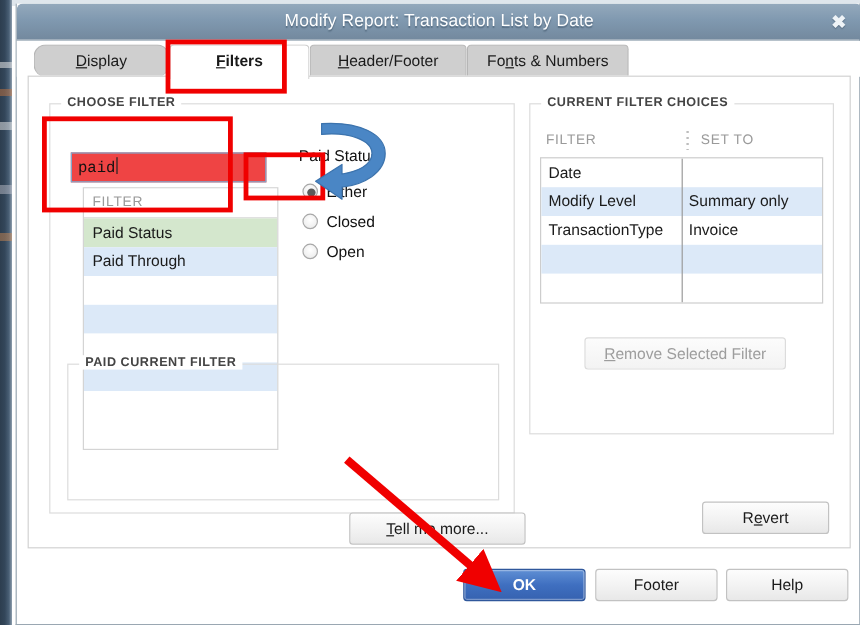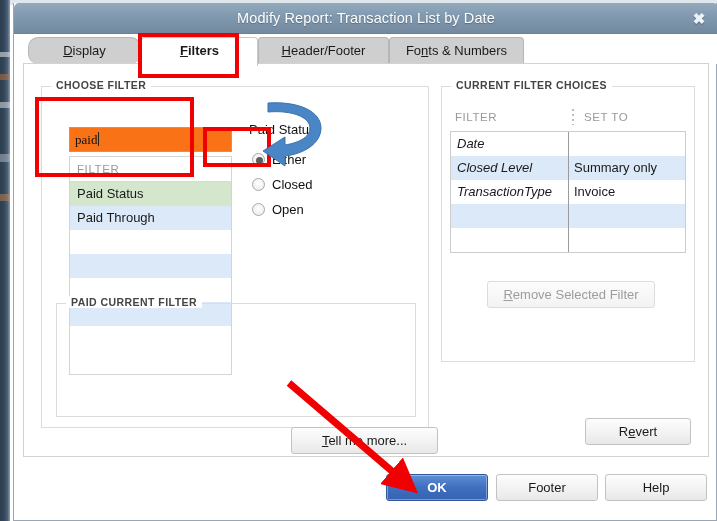--- a/index.html
+++ b/index.html
@@ -152,29 +152,29 @@
     white-space: nowrap;
   }
 
   .gb-choose   { left: 17px;  top: 22px;  width: 388px; height: 342px; }
   .gb-current  { left: 417px; top: 22px;  width: 254px; height: 276px; }
   .gb-desc     { left: 31px;  top: 238px; width: 360px; height: 114px; }
 
   
   .search-input {
     position: absolute;
-    left: 27px; top: 40px;
+    left: 17px; top: 40px;
     width: 163px; height: 25px;
-    background: #f97316;
+    background: #ef4444;
     border: 1px solid #7fa8cd;
     font-size: 13px;
     color: #111111;
     padding: 0 5px;
     line-height: 23px;
-    font-family: Liberation Serif, serif;
+    font-family: Liberation Mono, monospace;
   }
   .caret {
     display: inline-block;
     width: 1px; height: 14px;
     background: #222;
     vertical-align: -2px;
     margin-left: 1px;
   }
 
   
@@ -310,21 +310,21 @@
   .cf-row {
     position: relative;
     height: 24px;
     line-height: 24px;
     font-size: 13px;
     color: #1a1a1a;
     white-space: nowrap;
     cursor: pointer;
   }
   .cf-row.blue { background: #dce9f8; }
-  .cf-row .c1 { position: absolute; left: 6px; font-style: italic; }
+  .cf-row .c1 { position: absolute; left: 6px; }
   .cf-row .c2 { position: absolute; left: 123px; }
 
   .btn-remove {
     position: absolute;
     left: 463px; top: 217px;
     width: 168px; height: 27px;
     line-height: 25px;
     color: #9d9d9d;
     background: linear-gradient(180deg,#fcfcfc 0%,#f3f3f3 100%);
     border: 1px solid #dcdcdc;
@@ -450,21 +450,21 @@
         <span class="dots"></span>
         <span class="col-setto">SET TO</span>
       </div>
 
       <div class="cf-table">
         <div class="cf-divider"></div>
         <div class="cf-row">
           <span class="c1">Date</span>
         </div>
         <div class="cf-row blue">
-          <span class="c1">Closed Level</span>
+          <span class="c1">Modify Level</span>
           <span class="c2">Summary only</span>
         </div>
         <div class="cf-row">
           <span class="c1">TransactionType</span>
           <span class="c2">Invoice</span>
         </div>
         <div class="cf-row blue">
           <span class="c1"></span>
           <span class="c2"></span>
         </div>

